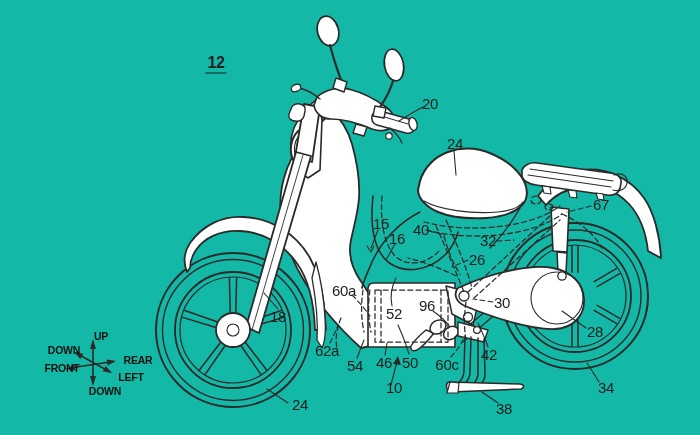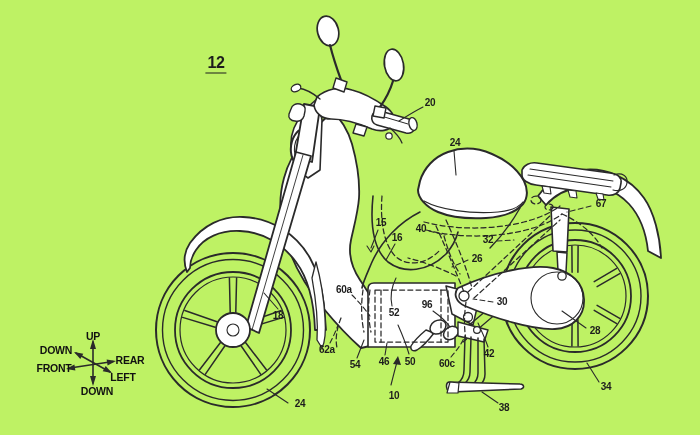--- a/index.html
+++ b/index.html
@@ -1,33 +1,33 @@
 <!DOCTYPE html>
 <html><head>
 <meta charset="utf-8">
 <style>
   html,body{margin:0;padding:0;background:#e8e8e8;}
   .stage{
-    position:relative;width:700px;height:435px;background:#bef264;
+    position:relative;width:700px;height:435px;background:#14b8a6;
     overflow:hidden;font-family:"Liberation Sans",sans-serif;
   }
   svg{position:absolute;left:0;top:0;}
   .ref{
     position:absolute;transform:translate(-50%,-50%);
-    font-size:10px;font-weight:700;color:#1d1d1d;letter-spacing:-0.3px;
+    font-size:15px;font-weight:400;color:#1d1d1d;letter-spacing:-0.3px;
     white-space:nowrap;line-height:1;
   }
   .fig-num{
     font-size:16px;font-weight:600;border-bottom:1.6px solid #1d1d1d;
     padding:0 2px 2px 2px;
   }
   .compass-label{
     position:absolute;transform:translate(-50%,-50%);
     font-size:10.5px;font-weight:700;color:#111;letter-spacing:-0.2px;
-    line-height:1;white-space:nowrap;
+    line-height:1;white-space:nowrap;margin-left:8px;
   }
 </style>
 </head>
 <body>
 
 <div class="stage">
 
   <svg width="700" height="435" viewBox="0 0 700 435" stroke="#2a2a2a" fill="none" stroke-linecap="round" stroke-linejoin="round">
 
     <g>
@@ -249,21 +249,21 @@
   <div class="ref" style="left:427px;top:305px">96</div>
   <div class="ref" style="left:502px;top:302px">30</div>
   <div class="ref" style="left:278px;top:316px">18</div>
   <div class="ref" style="left:595px;top:331px">28</div>
   <div class="ref" style="left:327px;top:350px">62a</div>
   <div class="ref" style="left:355px;top:365px">54</div>
   <div class="ref" style="left:384px;top:362px">46</div>
   <div class="ref" style="left:410px;top:362px">50</div>
   <div class="ref" style="left:447px;top:364px">60c</div>
   <div class="ref" style="left:489px;top:354px">42</div>
-  <div class="ref" style="left:394px;top:396px">10</div>
+  <div class="ref" style="left:394px;top:387px">10</div>
   <div class="ref" style="left:606px;top:387px">34</div>
   <div class="ref" style="left:300px;top:404px">24</div>
   <div class="ref" style="left:504px;top:408px">38</div>
 
   <div class="compass-label" style="left:93px;top:336px">UP</div>
   <div class="compass-label" style="left:56px;top:350px">DOWN</div>
   <div class="compass-label" style="left:54px;top:368px">FRONT</div>
   <div class="compass-label" style="left:130px;top:360px">REAR</div>
   <div class="compass-label" style="left:123px;top:377px">LEFT</div>
   <div class="compass-label" style="left:97px;top:391px">DOWN</div>

